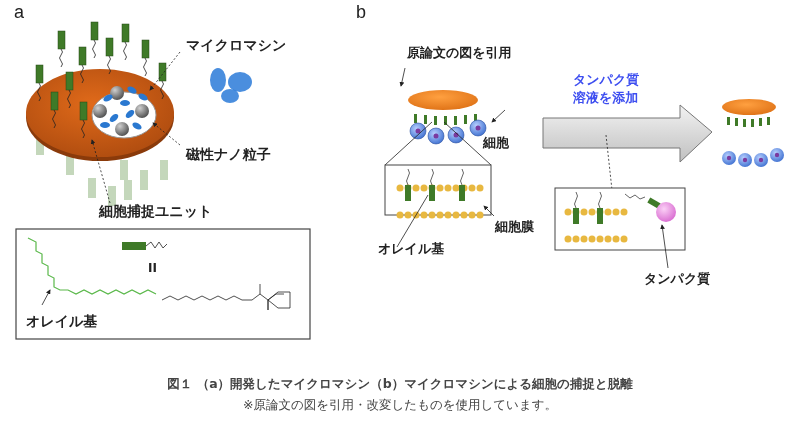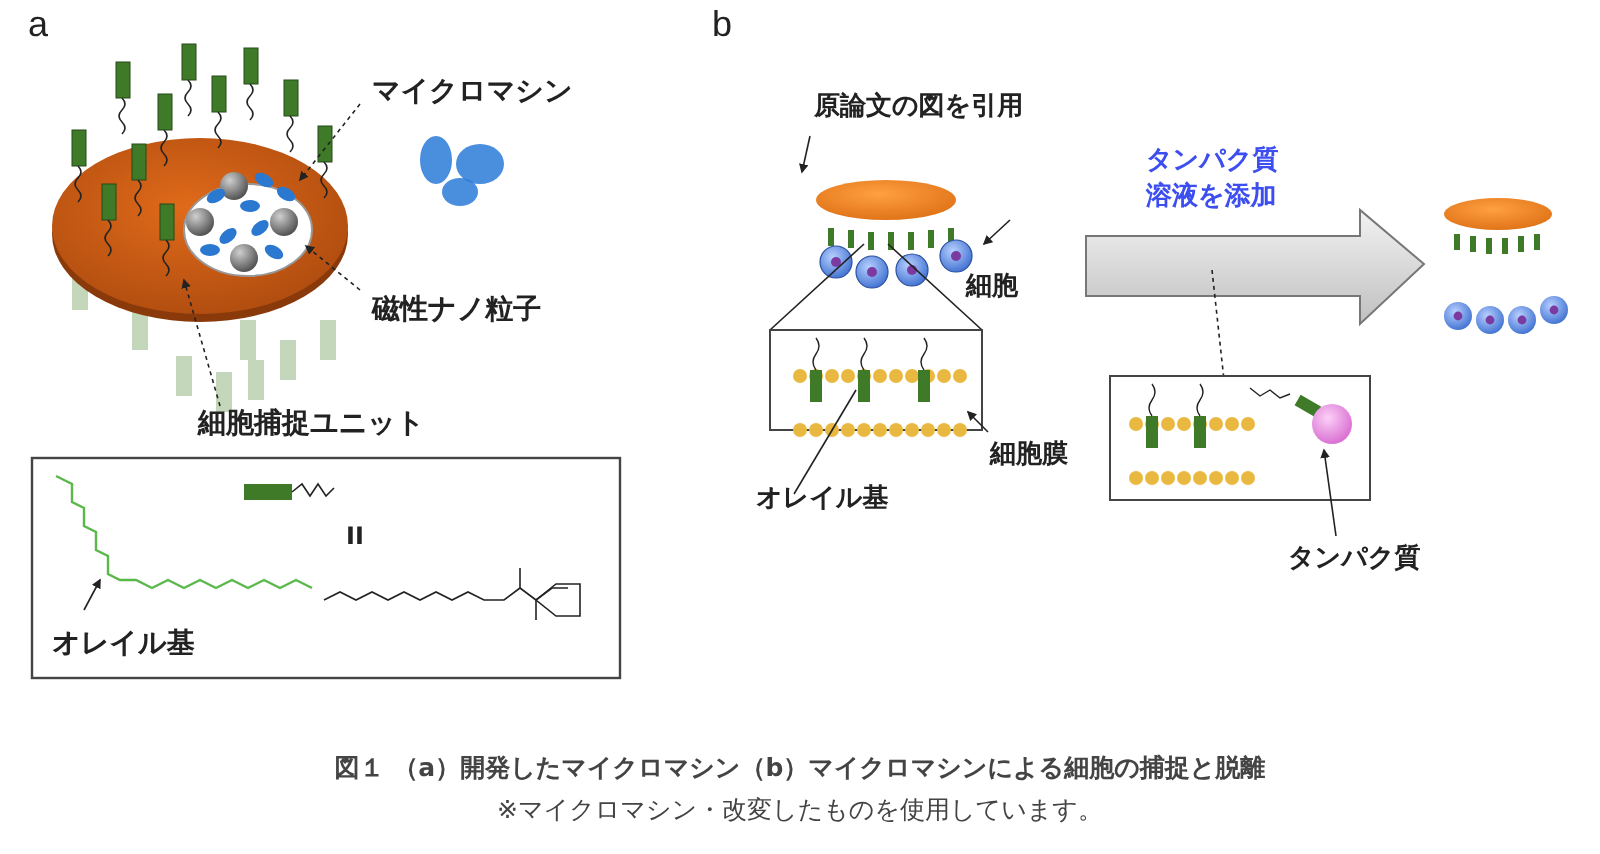--- a/index.html
+++ b/index.html
@@ -252,26 +252,26 @@
       <circle cx="777" cy="155" r="7" fill="url(#gCell)"></circle>
         <circle cx="777" cy="155" r="2.2" fill="#7a3aa0"></circle>
     </g>
   </g>
 </svg>
 
 <div class="panel" style="left:14px;top:2px;">a</div>
 <div class="lbl" style="left:186px;top:37px;font-size:14px;">マイクロマシン</div>
 <div class="lbl" style="left:186px;top:146px;font-size:14px;text-align:center;">磁性ナノ粒子</div>
 <div class="lbl" style="left:78px;top:203px;font-size:14px;padding-left:21px;">細胞捕捉ユニット</div>
-<div class="lbl" style="left:148px;top:261px;font-size:12px;margin-left:25px;">II</div>
+<div class="lbl" style="left:148px;top:261px;font-size:12px;">II</div>
 <div class="lbl" style="left:26px;top:313px;font-size:14px;">オレイル基</div>
 
 <div class="panel" style="left:356px;top:2px;">b</div>
 <div class="lbl" style="left:407px;top:44px;">原論文の図を引用</div>
 <div class="lbl" style="left:483px;top:86px;margin-top:48px;">細胞</div>
 <div class="lbl blue" style="left:573px;top:71px;">タンパク質</div>
 <div class="lbl blue" style="left:573px;top:89px;">溶液を添加</div>
 <div class="lbl" style="left:495px;top:218px;">細胞膜</div>
 <div class="lbl" style="left:378px;top:240px;">オレイル基</div>
 <div class="lbl" style="left:644px;top:270px;">タンパク質</div>
 
 <div class="cap cap1">図１ （a）開発したマイクロマシン（b）マイクロマシンによる細胞の捕捉と脱離</div>
-<div class="cap cap2">※マイクロマシン・改変したものを使用しています。</div>
+<div class="cap cap2">※原論文の図を引用・改変したものを使用しています。</div>
 
 </body></html>

